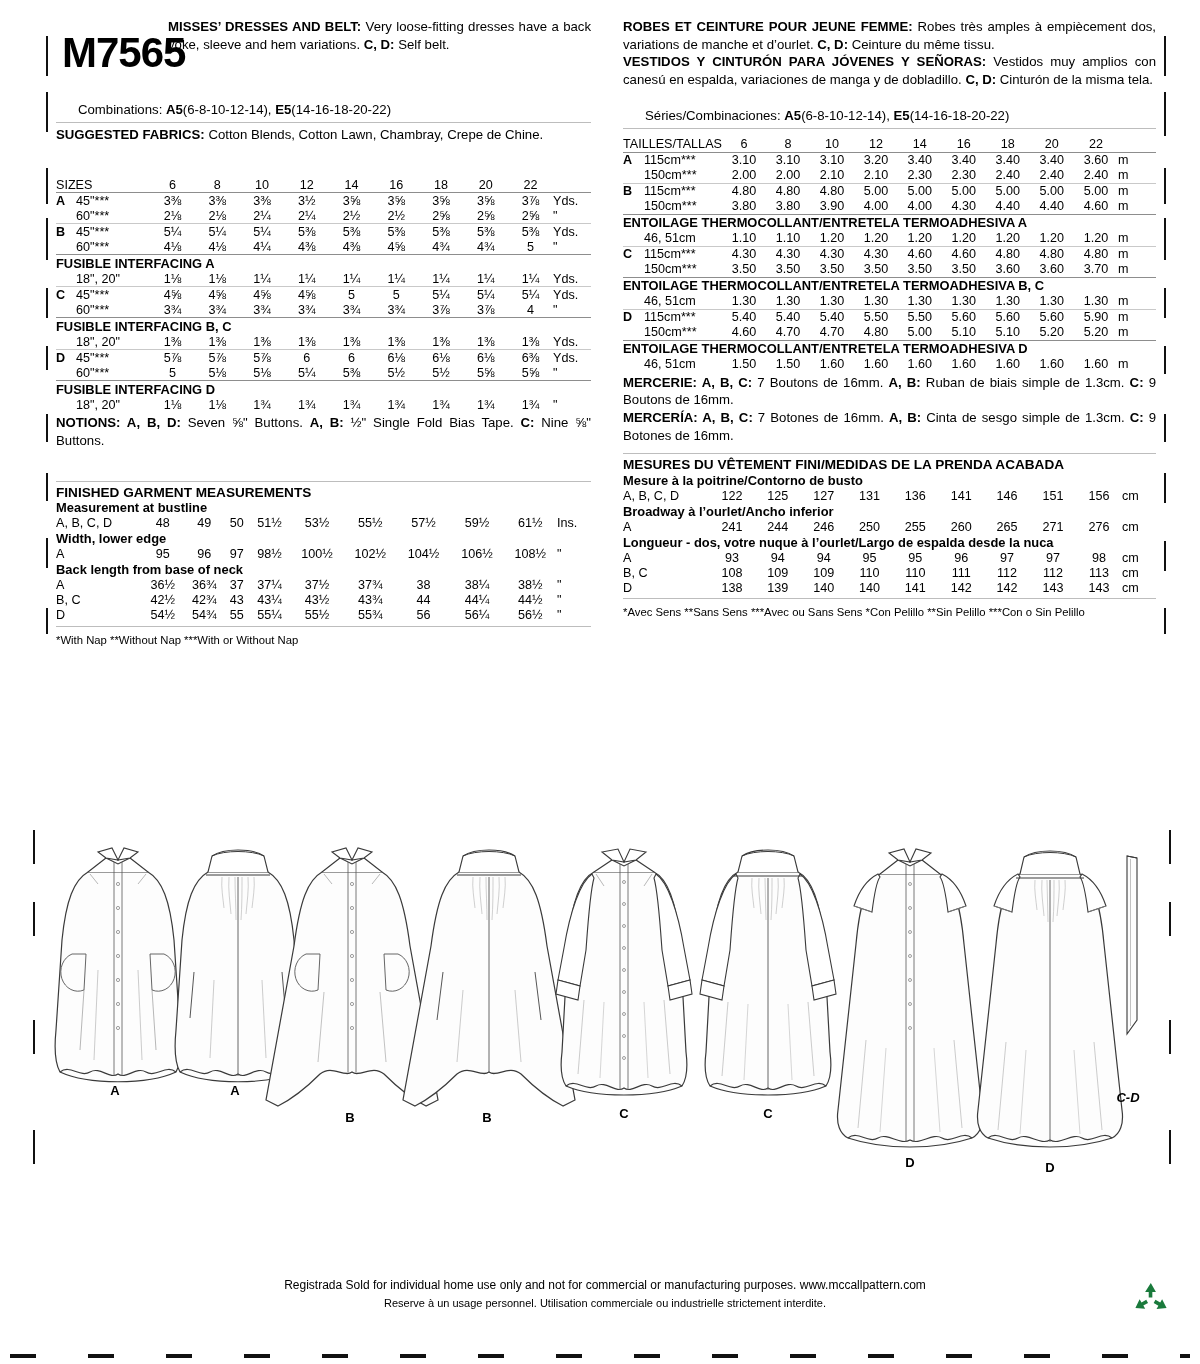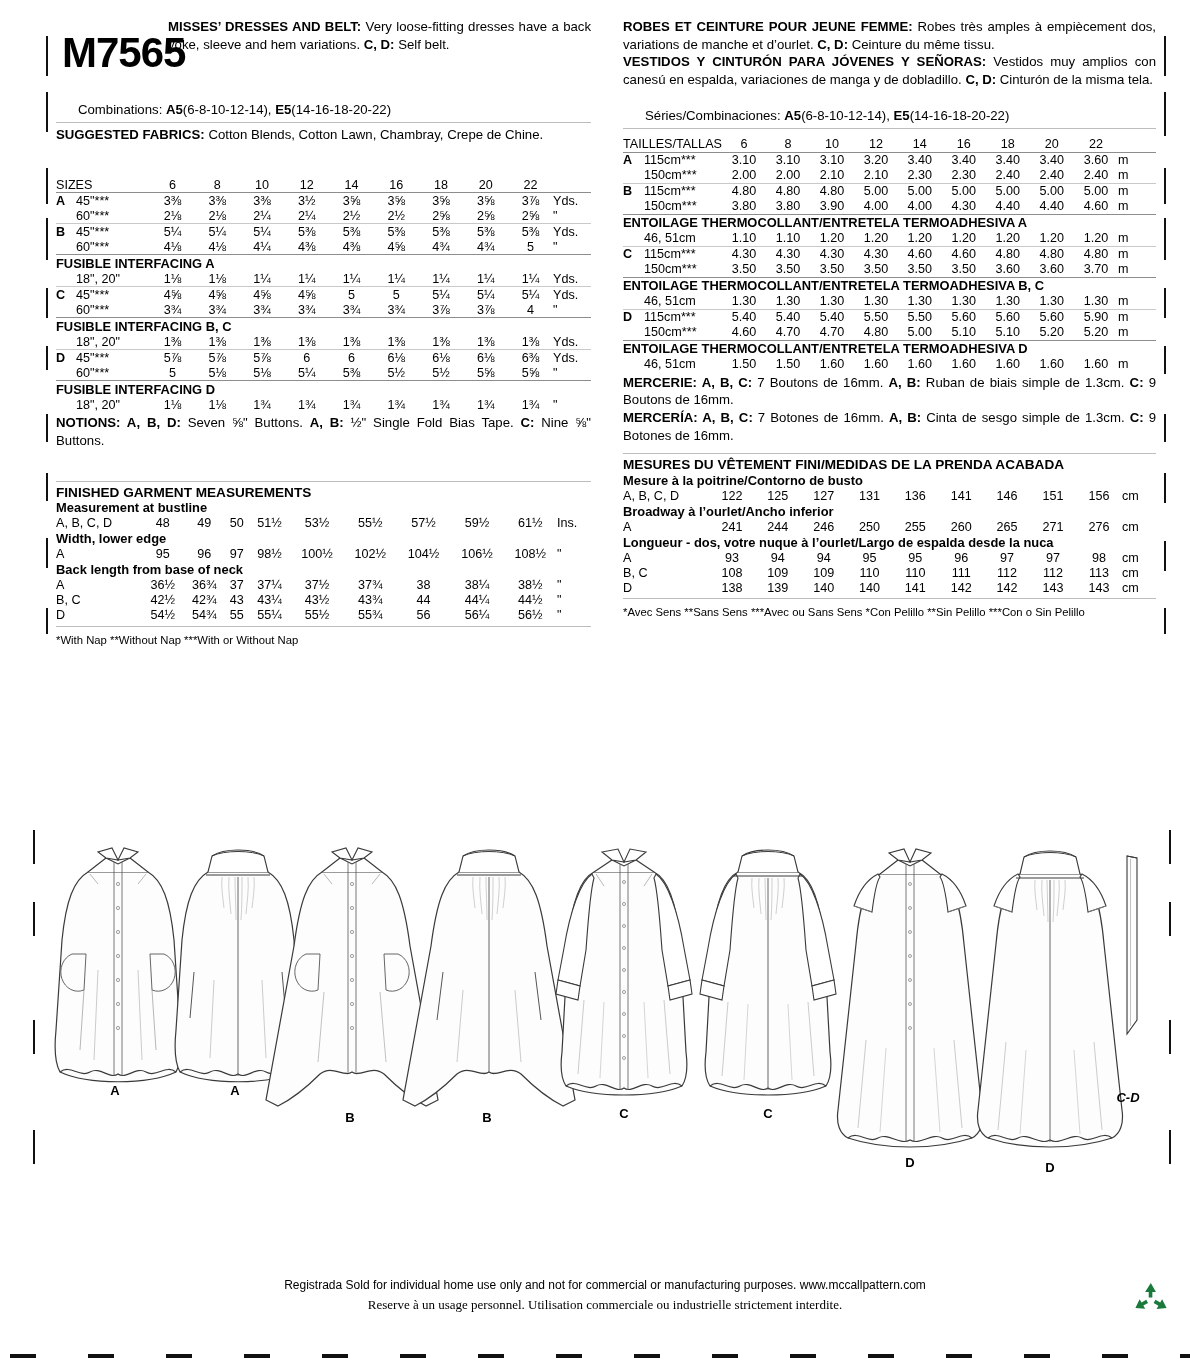--- a/index.html
+++ b/index.html
@@ -63,21 +63,21 @@
   
   .illus { position: absolute; left: 0px; top: 830px; width: 1200px; height: 390px; }
   .figlabel {
     position: absolute; font-size: 13px; font-weight: bold; text-align: center;
   }
 
   
   .footer { position: absolute; left: 40px; top: 1276px; width: 1130px; text-align: center; }
   .f1 { font-size: 11.5px; line-height: 1.55; }
   .f2 { font-size: 12px; line-height: 1.55; }
-  .f3 { font-size: 13px; line-height: 1.55; font-family: Liberation Serif, serif; }
+  .f3 { font-size: 11px; line-height: 1.55; }
   .big-print { font-size: 15.5px; }
   .recycle { position: absolute; right: 0px; top: 4px; width: 38px; height: 38px; }
   .dashrow { position: absolute; left: 0; top: 1352px; width: 1200px; height: 8px; }
 
   svg { display: block; }
 </style>
 </head>
 <body>
 
 <div class="page">

